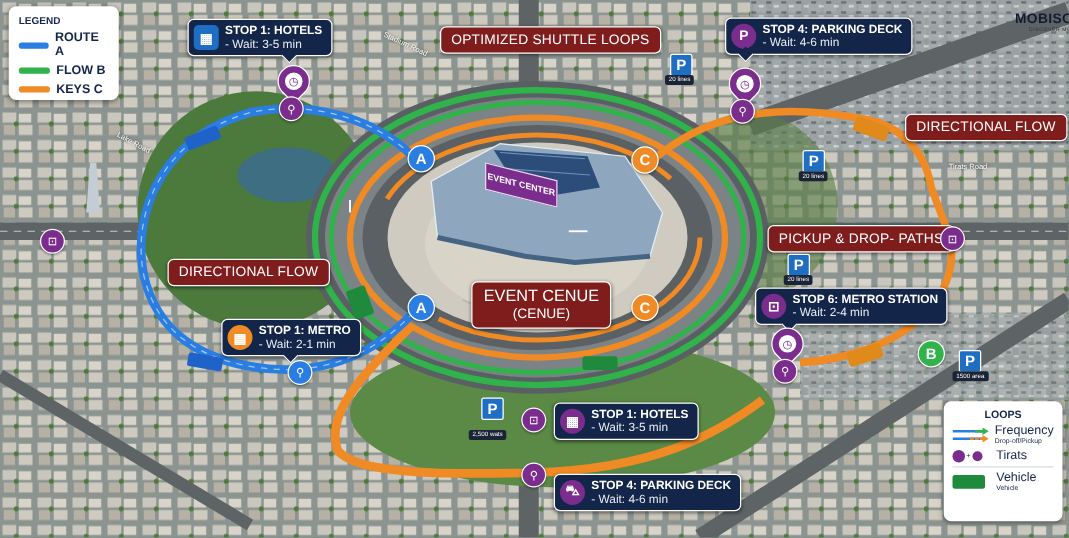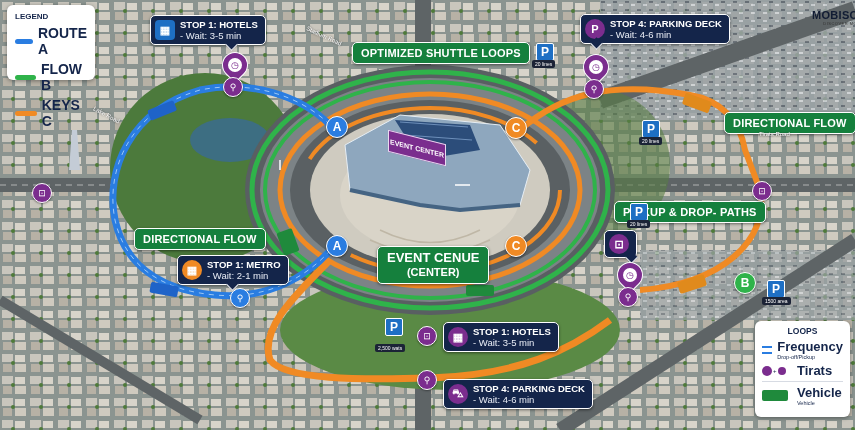--- a/index.html
+++ b/index.html
@@ -1,40 +1,40 @@
 <!DOCTYPE html>
 <html><head>
 <meta charset="utf-8">
 <style>
   html, body { margin:0; padding:0; }
   body { width:855px; height:430px; overflow:hidden; position:relative; font-family:"Liberation Sans", sans-serif; background:#7d8a86; }
   .map { position:absolute; left:0; top:0; width:855px; height:430px; overflow:hidden; }
   .map svg.base { position:absolute; left:0; top:0; }
-  .label-dark { position:absolute; background:#15803d; color:#fff; border:1.5px solid #ffffff; border-radius:5px; font-weight:bold; white-space:nowrap; box-shadow:0 1px 3px rgba(0,0,0,.5);margin-top:21px; }
+  .label-dark { position:absolute; background:#7f1d1d; color:#fff; border:1.5px solid #ffffff; border-radius:5px; font-weight:normal; white-space:nowrap; box-shadow:0 1px 3px rgba(0,0,0,.5); }
   .flat-label { font-size:11px; padding:4px 8px; letter-spacing:0.2px; }
   .callout { position:absolute; background:#14254a; color:#fff; border:1.5px solid #fff; border-radius:5px; display:flex; align-items:center; gap:5px; padding:3px 7px 3px 4px; box-shadow:0 1px 3px rgba(0,0,0,.5); white-space:nowrap; }
   .callout .ic { width:20px; height:20px; border-radius:4px; display:flex; align-items:center; justify-content:center; font-size:11px; font-weight:bold; color:#fff; flex:none; }
   .callout .t1 { font-size:9.5px; font-weight:bold; line-height:11px; }
   .callout .t2 { font-size:9.5px; line-height:11px; color:#e8ecf5; }
   .callout .tail { position:absolute; width:8px; height:8px; background:#14254a; border-right:1.5px solid #fff; border-bottom:1.5px solid #fff; transform:rotate(45deg); }
   .badge { position:absolute; width:20px; height:20px; border-radius:50%; color:#fff; font-weight:bold; font-size:12px; display:flex; align-items:center; justify-content:center; border:1.5px solid #fff; box-shadow:0 1px 2px rgba(0,0,0,.4); }
   .stop-dot { position:absolute; width:18px; height:18px; border-radius:50%; background:#7b2d8e; border:1.5px solid #fff; color:#fff; font-size:9px; display:flex; align-items:center; justify-content:center; box-shadow:0 1px 2px rgba(0,0,0,.4); }
   .pin { position:absolute; width:24px; height:24px; border-radius:50% 50% 50% 0; transform:rotate(-45deg); background:#7b2d8e; border:1.5px solid #fff; display:flex; align-items:center; justify-content:center; }
   .pin span { transform:rotate(45deg); width:14px; height:14px; border-radius:50%; background:#fff; color:#7b2d8e; font-size:9px; display:flex; align-items:center; justify-content:center; }
   .parking { position:absolute; width:16px; height:16px; background:#1e6fc4; color:#fff; font-weight:bold; font-size:12px; display:flex; align-items:center; justify-content:center; border-radius:2px; border:1px solid #fff; }
   .park-cap { position:absolute; background:#1b2336; color:#fff; font-size:5px; padding:1px 3px; border-radius:2px; white-space:nowrap; }
   .legend { position:absolute; left:7px; top:5px; width:88px; height:75px; background:#fff; border-radius:6px; box-shadow:0 1px 4px rgba(0,0,0,.4); padding:7px 8px; box-sizing:border-box; }
   .legend .title { font-size:8px; font-weight:bold; color:#14254a; margin-bottom:4px; }
   .legend .row { display:flex; align-items:center; gap:5px; margin-bottom:4px; }
   .legend .sw { width:25px; height:5px; border-radius:3px; }
-  .legend .lbl { font-size:14px; font-weight:bold; color:#14254a; }
+  .legend .lbl { font-size:10px; font-weight:bold; color:#14254a; }
   .keys { position:absolute; left:755px; top:321px; width:95px; height:96px; background:#fff; border-radius:6px; box-shadow:0 1px 4px rgba(0,0,0,.4); box-sizing:border-box; padding:5px 7px; color:#14254a; }
   .keys .title { font-size:8.5px; font-weight:bold; text-align:center; margin-bottom:3px; }
   .keys .row { display:flex; align-items:center; gap:5px; }
-  .keys .a1 { font-size:13px;font-weight:bold; }
+  .keys .a1 { font-size:10px; }
   .keys .a2 { font-size:5.5px; }
   .keys hr { border:0; border-top:1px solid #d7dbe3; margin:3px 0; }
   .logo { position:absolute; left:812px; top:9px; text-align:right; }
   .logo .name { font-size:11px; font-weight:bold; color:#111c33; letter-spacing:0.3px; }
   .logo .sub { font-size:4px; color:#333; letter-spacing:0.5px; }
   .road-label { position:absolute; font-size:6px; color:#fff; text-shadow:0 0 2px #333; white-space:nowrap; }
   .event-sign { position:absolute; left:388px; top:137px; width:56px; height:20px; background:#7b2d8e; color:#fff; font-size:7px; font-weight:bold; display:flex; align-items:center; justify-content:center; transform:skewY(14deg); border:1px solid #e9d9f0; }
 </style>
 </head>
 <body>
@@ -134,21 +134,21 @@
     <div class="sub">DISCOVER MOBILITY</div>
   </div>
 
   <div class="label-dark flat-label" style="left:352px; top:21px;">OPTIMIZED SHUTTLE LOOPS</div>
   <div class="label-dark flat-label" style="left:724px; top:91px;">DIRECTIONAL FLOW</div>
   <div class="label-dark flat-label" style="left:134px; top:207px;">DIRECTIONAL FLOW</div>
   <div class="label-dark flat-label" style="left:614px; top:180px;">PICKUP &amp; DROP- PATHS</div>
 
   <div class="label-dark" style="left:377px; top:225px; padding:3px 9px; text-align:center; font-size:13px; line-height:15px;">
     <div>EVENT CENUE</div>
-    <div style="font-size:11px;">(CENTER)</div>
+    <div style="font-size:11px;">(CENUE)</div>
   </div>
   <div class="event-sign">EVENT CENTER</div>
 
   <div class="callout" style="left:150px; top:15px;">
     <div class="ic" style="background:#1e6fc4;">▦</div>
     <div>
       <div class="t1">STOP 1: HOTELS</div>
       <div class="t2">- Wait: 3-5 min</div>
     </div>
     <div class="tail" style="left:76px; bottom:-5px;"></div>
@@ -158,20 +158,24 @@
     <div class="ic" style="background:#7b2d8e; border-radius:50%;">P</div>
     <div>
       <div class="t1">STOP 4: PARKING DECK</div>
       <div class="t2">- Wait: 4-6 min</div>
     </div>
     <div class="tail" style="left:11px; bottom:-5px;"></div>
   </div>
 
   <div class="callout" style="left:604px; top:230px;">
     <div class="ic" style="background:#7b2d8e; border-radius:50%;">⊡</div>
+    <div>
+      <div class="t1">STOP 6: METRO STATION</div>
+      <div class="t2">- Wait: 2-4 min</div>
+    </div>
     <div class="tail" style="left:22px; bottom:-5px;"></div>
   </div>
 
   <div class="callout" style="left:177px; top:255px;">
     <div class="ic" style="background:#f08a24; border-radius:50%;">▦</div>
     <div>
       <div class="t1">STOP 1: METRO</div>
       <div class="t2">- Wait: 2-1 min</div>
     </div>
     <div class="tail" style="left:50px; bottom:-5px;"></div>

